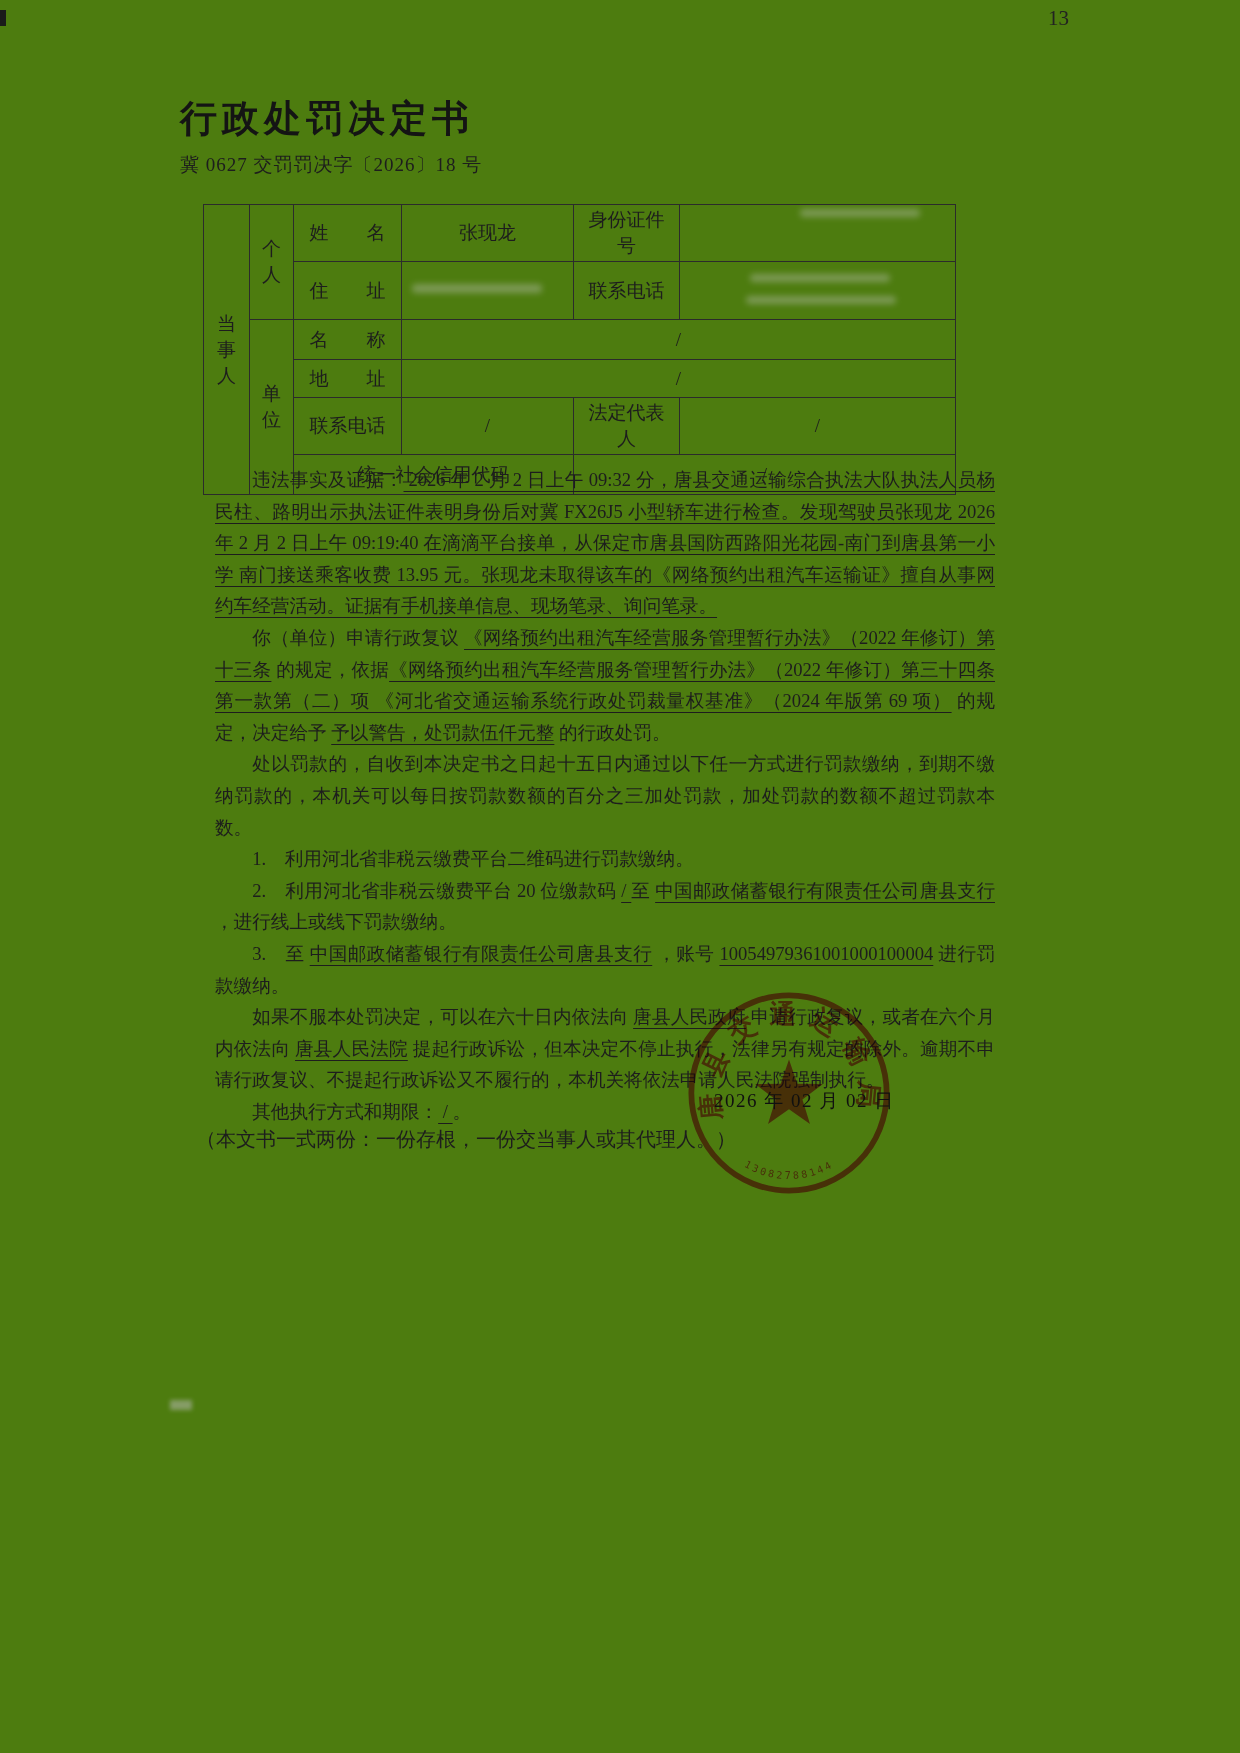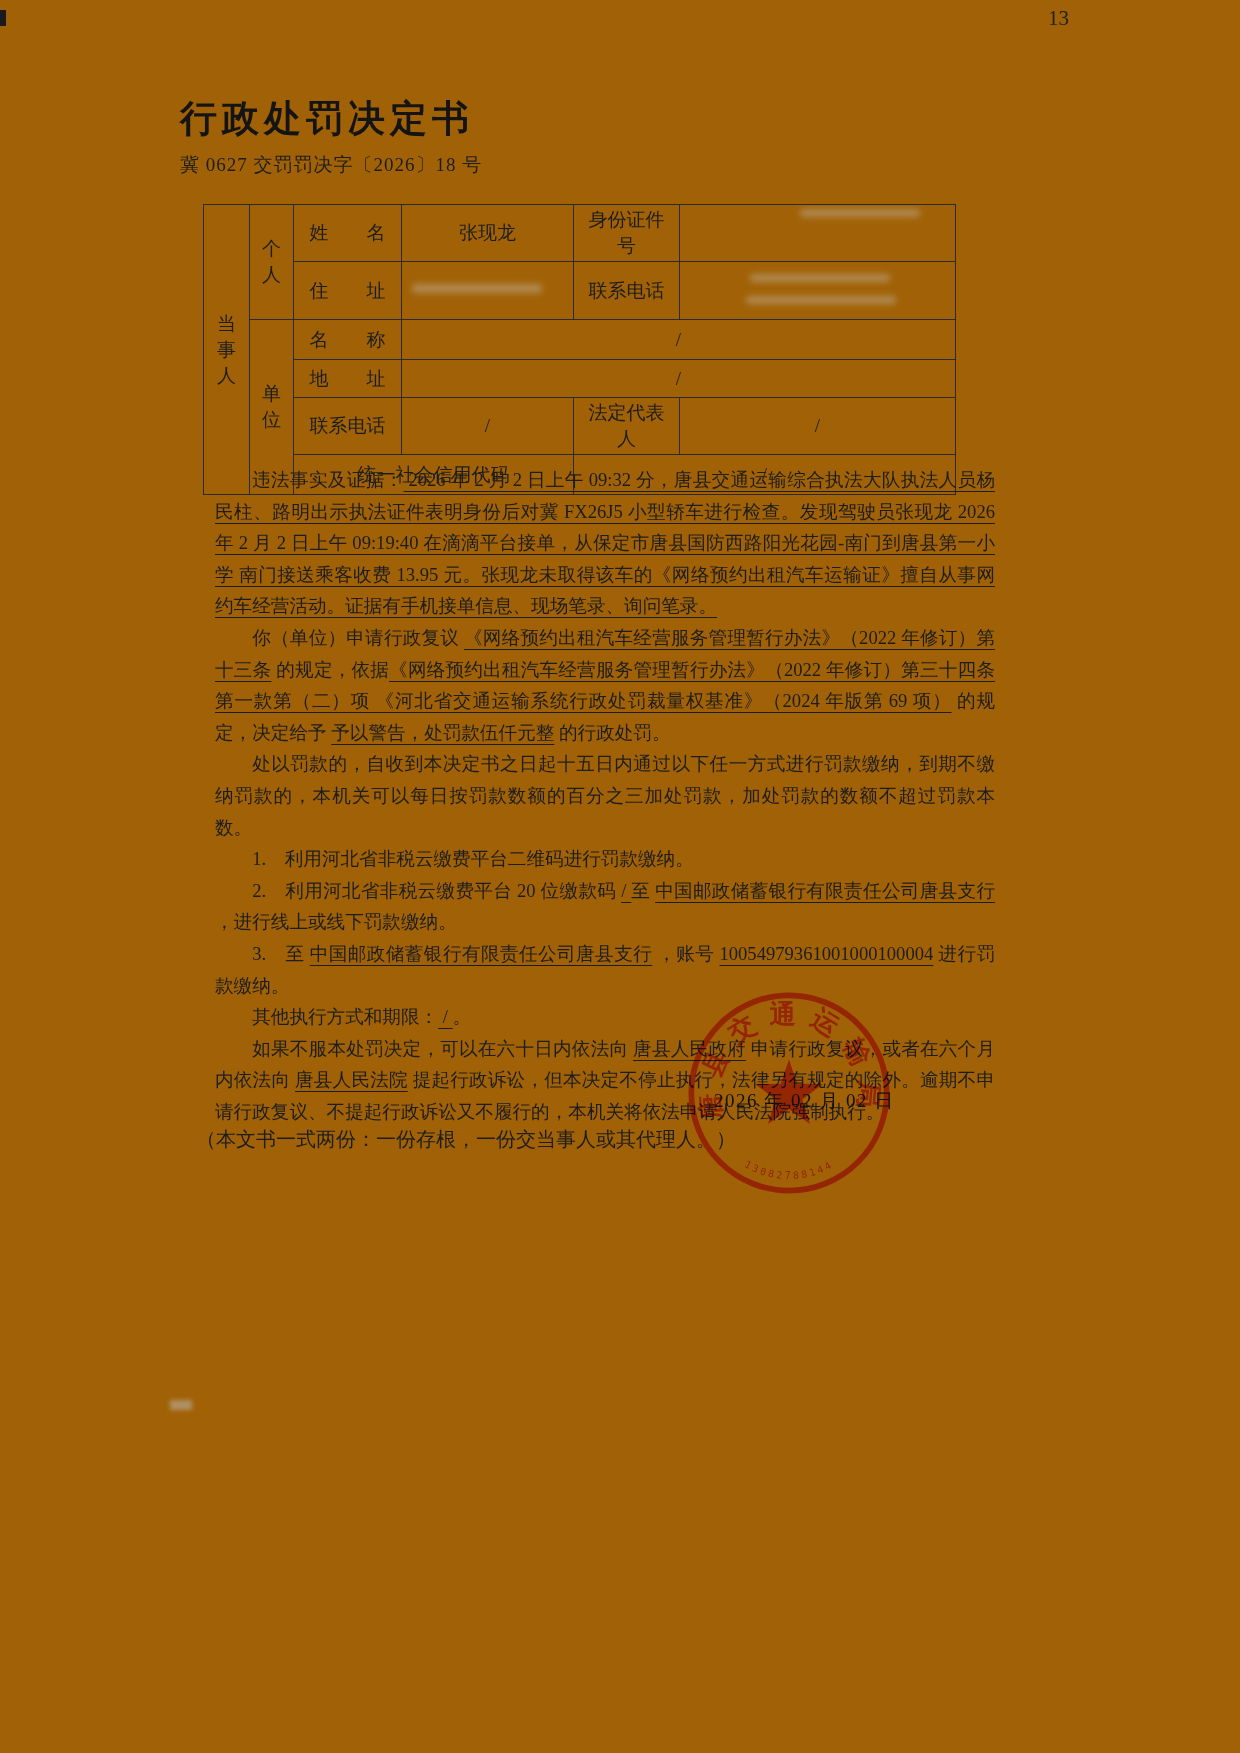--- a/index.html
+++ b/index.html
@@ -1,17 +1,17 @@
 <!DOCTYPE html>
 <html><head>
 <meta charset="utf-8">
 <style>
   html,body{margin:0;padding:0;background:#ffffff;}
   .page{
-    position:relative;width:1240px;height:1753px;background:#a16207;overflow:hidden;
+    position:relative;width:1240px;height:1753px;background:#4d7c0f;overflow:hidden;
     font-family:"Liberation Serif","DejaVu Serif",serif;color:#1d1d1d;
   }
   .page-number{position:absolute;top:6px;left:1048px;font-size:21px;color:#222;}
   .doc-title{
     position:absolute;top:94px;left:180px;width:780px;text-align:left;
     font-family:"DejaVu Sans","Liberation Sans",sans-serif;
     font-size:37px;font-weight:700;letter-spacing:5px;color:#141414;
   }
   .doc-number{position:absolute;top:152px;left:180px;width:776px;text-align:left;font-size:19px;letter-spacing:1px;}
   
@@ -106,22 +106,22 @@
   </tbody>
     </table>
 
   <div class="body-text">
       <div class="para"><span>违法事实及证据：</span><span class="u">  2026 年 2 月 2 日上午 09:32 分，唐县交通运输综合执法大队执法人员杨民柱、路明出示执法证件表明身份后对冀 FX26J5 小型轿车进行检查。发现驾驶员张现龙 2026 年 2 月 2 日上午 09:19:40 在滴滴平台接单，从保定市唐县国防西路阳光花园-南门到唐县第一小学 南门接送乘客收费 13.95 元。张现龙未取得该车的《网络预约出租汽车运输证》擅自从事网约车经营活动。证据有手机接单信息、现场笔录、询问笔录。</span></div>
       <div class="para"><span>你（单位）申请行政复议 </span><span class="u">《网络预约出租汽车经营服务管理暂行办法》（2022 年修订）第十三条</span><span> 的规定，依据</span><span class="u">《网络预约出租汽车经营服务管理暂行办法》（2022 年修订）第三十四条第一款第（二）项 《河北省交通运输系统行政处罚裁量权基准》（2024 年版第 69 项）</span><span> 的规定，决定给予 </span><span class="u">予以警告，处罚款伍仟元整</span><span> 的行政处罚。</span></div>
       <div class="para"><span>处以罚款的，自收到本决定书之日起十五日内通过以下任一方式进行罚款缴纳，到期不缴纳罚款的，本机关可以每日按罚款数额的百分之三加处罚款，加处罚款的数额不超过罚款本数。</span></div>
       <div class="para"><span>1.　利用河北省非税云缴费平台二维码进行罚款缴纳。</span></div>
       <div class="para"><span>2.　利用河北省非税云缴费平台 20 位缴款码 </span><span class="u"> / </span><span> 至 </span><span class="u">中国邮政储蓄银行有限责任公司唐县支行</span><span> ，进行线上或线下罚款缴纳。</span></div>
       <div class="para"><span>3.　至 </span><span class="u">中国邮政储蓄银行有限责任公司唐县支行</span><span> ，账号 </span><span class="u">10054979361001000100004</span><span> 进行罚款缴纳。</span></div>
+      <div class="para"><span>如果不服本处罚决定，可以在六十日内依法向 </span><span class="u">唐县人民政府</span><span> 申请行政复议，或者在六个月内依法向 </span><span class="u">唐县人民法院</span><span> 提起行政诉讼，但本决定不停止执行，法律另有规定的除外。逾期不申请行政复议、不提起行政诉讼又不履行的，本机关将依法申请人民法院强制执行。</span></div>
       <div class="para"><span>其他执行方式和期限：</span><span class="u"> / </span><span> 。</span></div>
-      <div class="para"><span>如果不服本处罚决定，可以在六十日内依法向 </span><span class="u">唐县人民政府</span><span> 申请行政复议，或者在六个月内依法向 </span><span class="u">唐县人民法院</span><span> 提起行政诉讼，但本决定不停止执行，法律另有规定的除外。逾期不申请行政复议、不提起行政诉讼又不履行的，本机关将依法申请人民法院强制执行。</span></div>
     </div>
 
   <div class="issue-date">2026 年 02 月 02 日</div>
 
   <svg class="seal" viewBox="0 0 200 200">
     <circle cx="100" cy="100" r="93" fill="none" stroke="#e8486e" stroke-width="5.5"></circle>
     <polygon fill="#e8486e" points="100,68 107.9,91.1 132.3,91.5 112.8,106.2 120,129.5 100,115.5 80,129.5 87.2,106.2 67.7,91.5 92.1,91.1"></polygon>
     <defs>
       <path id="orgArc" d="M 37 123 A 67 67 0 1 1 163 123" fill="none"></path>
       <path id="serialArc" d="M 47.3 162.8 A 82 82 0 0 0 152.7 162.8" fill="none"></path>

